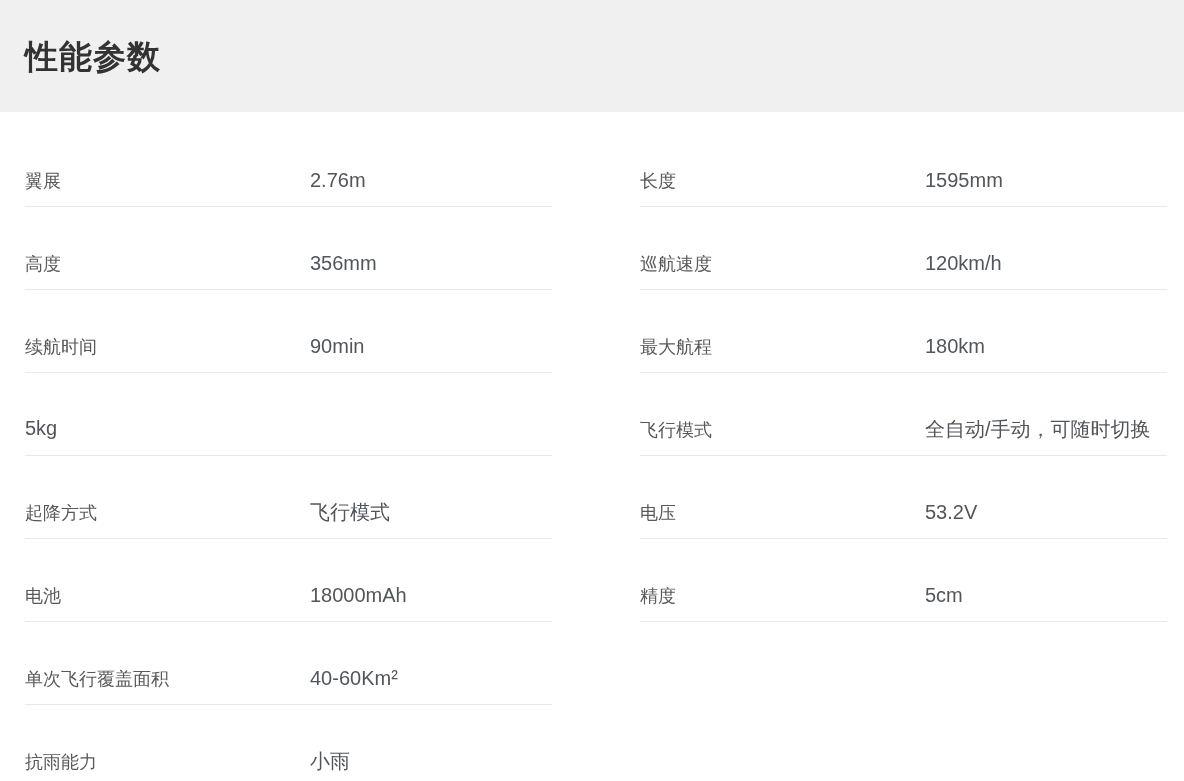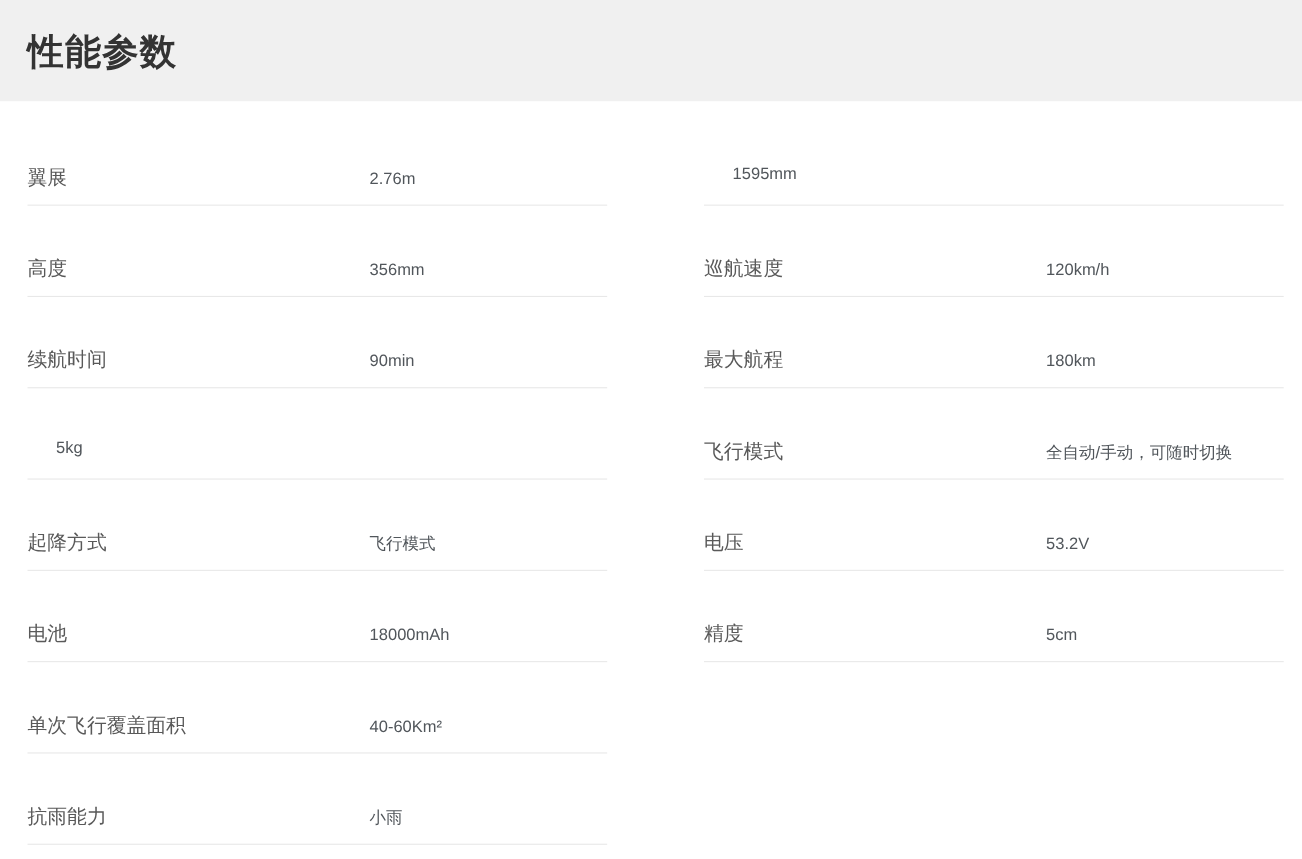--- a/index.html
+++ b/index.html
@@ -9,21 +9,21 @@
     font-family: "Liberation Sans", "DejaVu Sans", sans-serif;
   }
   body {
     width: 1184px;
     height: 781px;
     overflow: hidden;
     position: relative;
   }
   .section-header {
     background: var(--header-bg, #f0f0f0);
-    height: 92px;
+    height: 112px;
     display: flex;
     align-items: center;
     padding-left: 25px;
     box-sizing: border-box;
   }
   .section-header h1 {
     margin: 0;
     font-size: 33px;
     font-weight: 700;
     color: var(--title, #333333);
@@ -46,25 +46,24 @@
   }
   .spec-label {
     flex: none;
     width: 285px;
     font-size: 18px;
     line-height: 26px;
     color: var(--label, #595959);
     white-space: nowrap;
   }
   .spec-value {
-    font-size: 15px;
+    font-size: 20px;
     line-height: 22px;
     color: var(--value, #51565b);
     white-space: nowrap;
-    margin-left: 26px;
   }
 </style>
 </head>
 <body>
 
 <header class="section-header">
   <h1>性能参数</h1>
 </header>
 
 <main class="specs-grid">
@@ -103,20 +102,21 @@
     <span class="spec-value">40-60Km²</span>
   </div>
 
   <div class="spec-row">
     <span class="spec-label">抗雨能力</span>
     <span class="spec-value">小雨</span>
   </div>
 </div>
   <div class="specs-col">
   <div class="spec-row">
+    <span class="spec-label">长度</span>
     <span class="spec-value">1595mm</span>
   </div>
 
   <div class="spec-row">
     <span class="spec-label">巡航速度</span>
     <span class="spec-value">120km/h</span>
   </div>
 
   <div class="spec-row">
     <span class="spec-label">最大航程</span>

